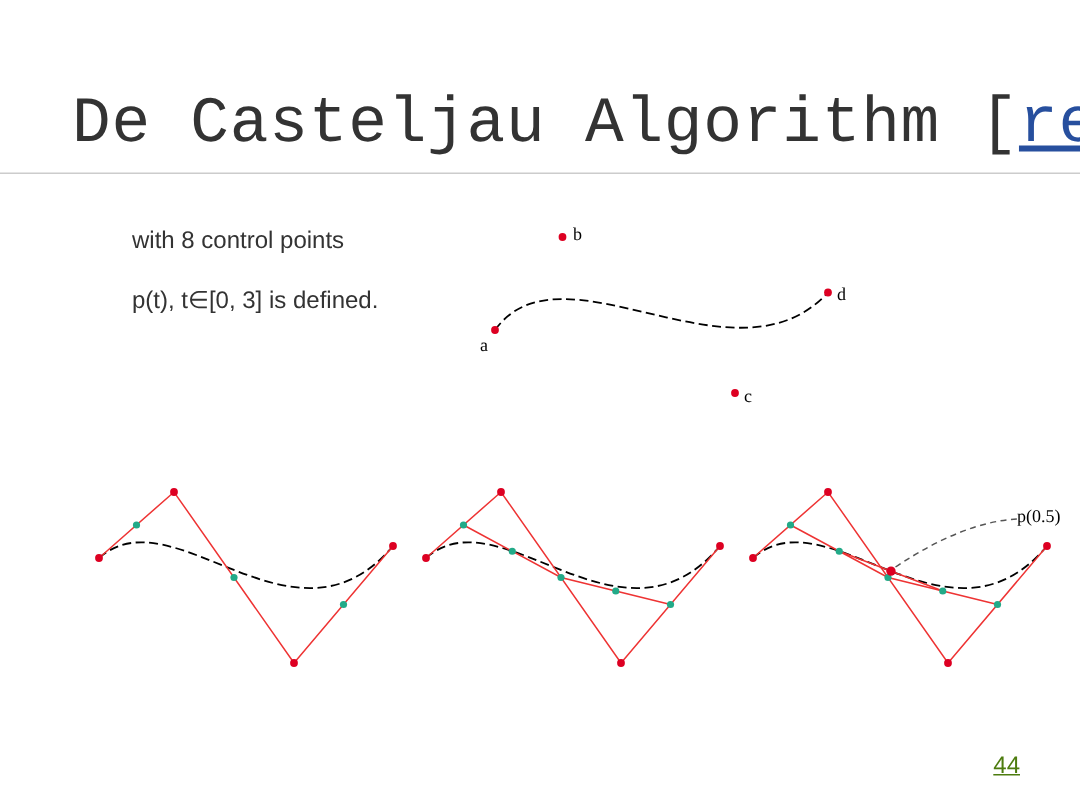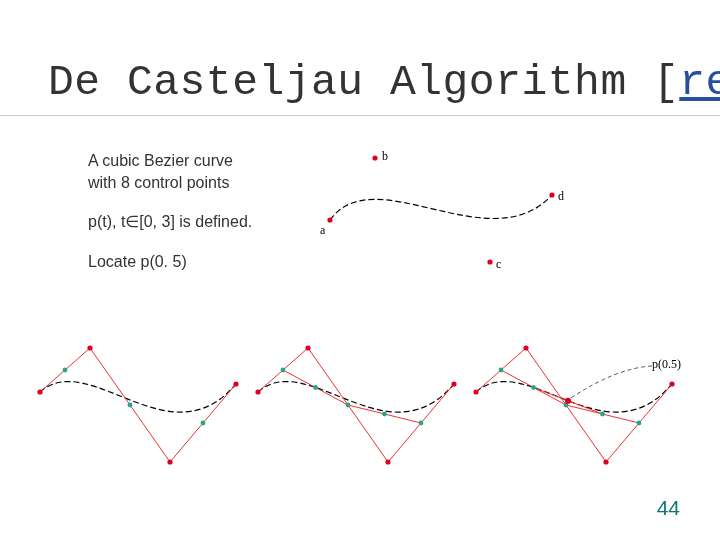--- a/index.html
+++ b/index.html
@@ -53,37 +53,38 @@
   .figure-top {
     position: absolute;
     left: 320px;
     top: 150px;
     width: 248px;
     height: 120px;
   }
   .figures-row {
     position: absolute;
     left: 30px;
-    top: 340px;
+    top: 320px;
     width: 680px;
     height: 140px;
     display: flex;
-    justify-content: flex-start;
+    justify-content: flex-end;
   }
   .figures-row .fig {
     width: 218px;
     height: 130px;
     position: relative;
   }
   .pagenum {
     position: absolute;
     right: 40px;
     bottom: 20px;
-    font-size: 21px;
-    color: #0f766e;
+    font-size: 16px;
+    color: #4d7c0f;
+    text-decoration: underline;
   }
   svg { display: block; }
   .pt { fill: #d02; }
   .mid { fill: #2a8; }
   .pt2 { fill: #d02; }
   .ctrl-line { stroke: #e33; stroke-width: 1; fill: none; }
   .curve { stroke: #000; stroke-width: 1.2; fill: none; stroke-dasharray: 6 3; }
   .lbl { font: 12px "Times New Roman", serif; fill: #000; }
   .dash-aux { stroke: #555; stroke-width: 1; fill: none; stroke-dasharray: 4 3; }
 </style>
@@ -92,28 +93,24 @@
 <div class="slide">
 
   <div class="title">
     <span>De Casteljau Algorithm </span><span class="bracket">[</span><a class="ref" href="#">ref</a>
   </div>
 
   <div class="hr"></div>
 
   <div class="body">
     <div class="block">
-      <div>A cubic Bezier curve</div>
       <div>with 8 control points</div>
     </div>
     <div class="block">
       <div>p(t), t∈[0, 3] is defined.</div>
-    </div>
-    <div class="block">
-      <div>Locate p(0. 5)</div>
     </div>
   </div>
 
   <div class="figure-top">
     <svg viewBox="0 0 248 120" width="248" height="120">
 
       <path class="curve" d="M10,70 C55,8 170,112 232,45"></path>
       <circle class="pt" cx="10" cy="70" r="2.6"></circle>
       <circle class="pt" cx="55" cy="8" r="2.6"></circle>
       <circle class="pt" cx="170" cy="112" r="2.6"></circle>

